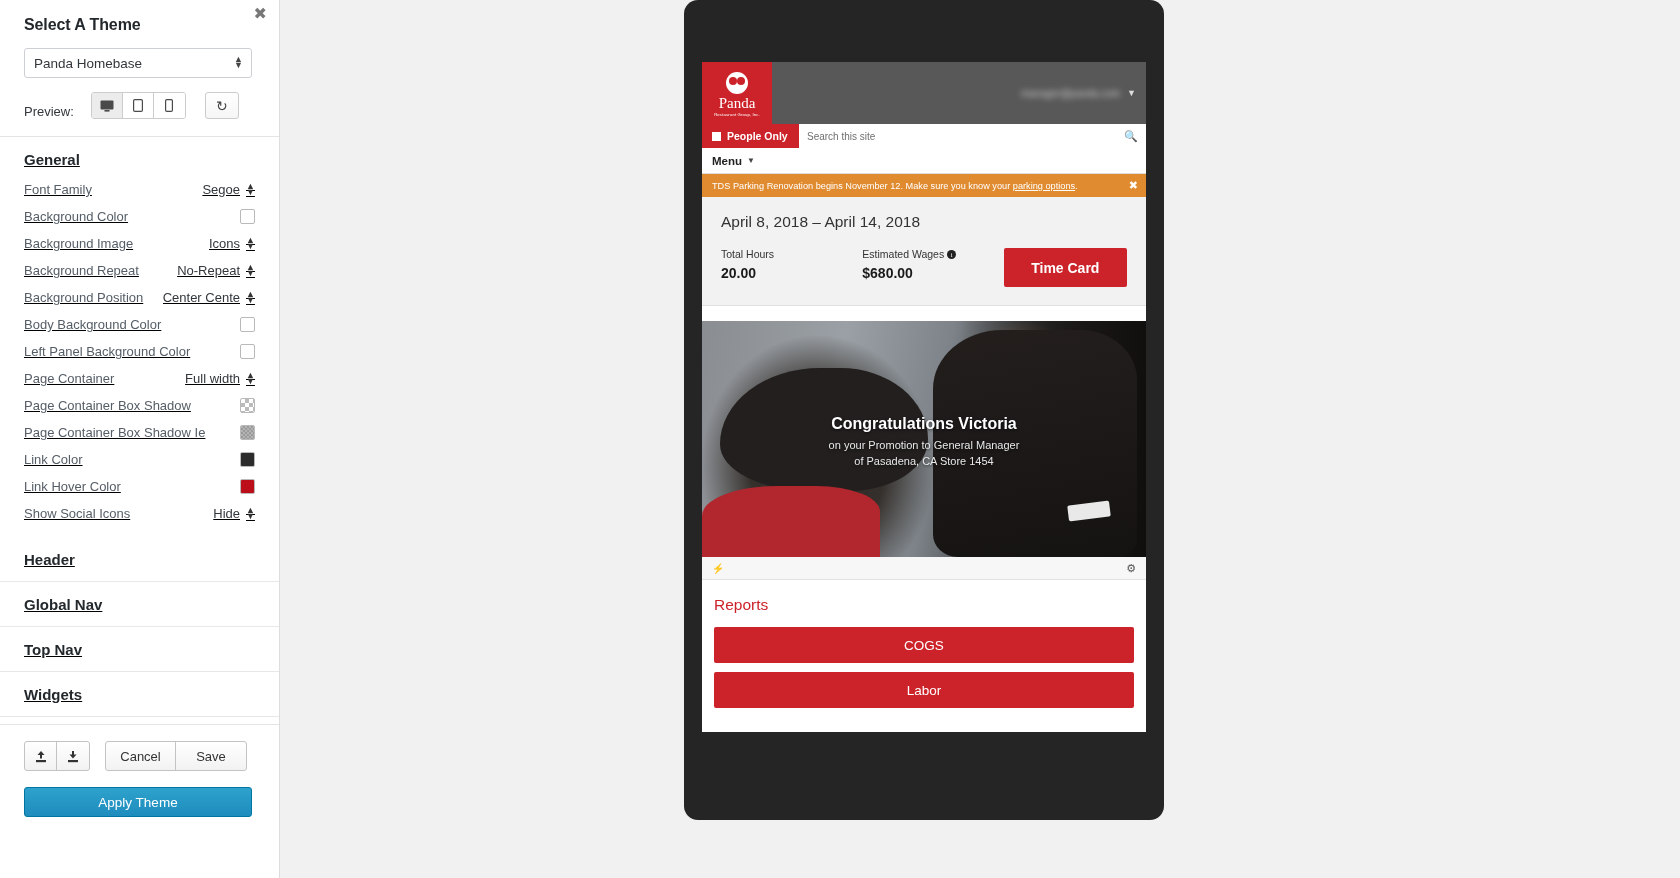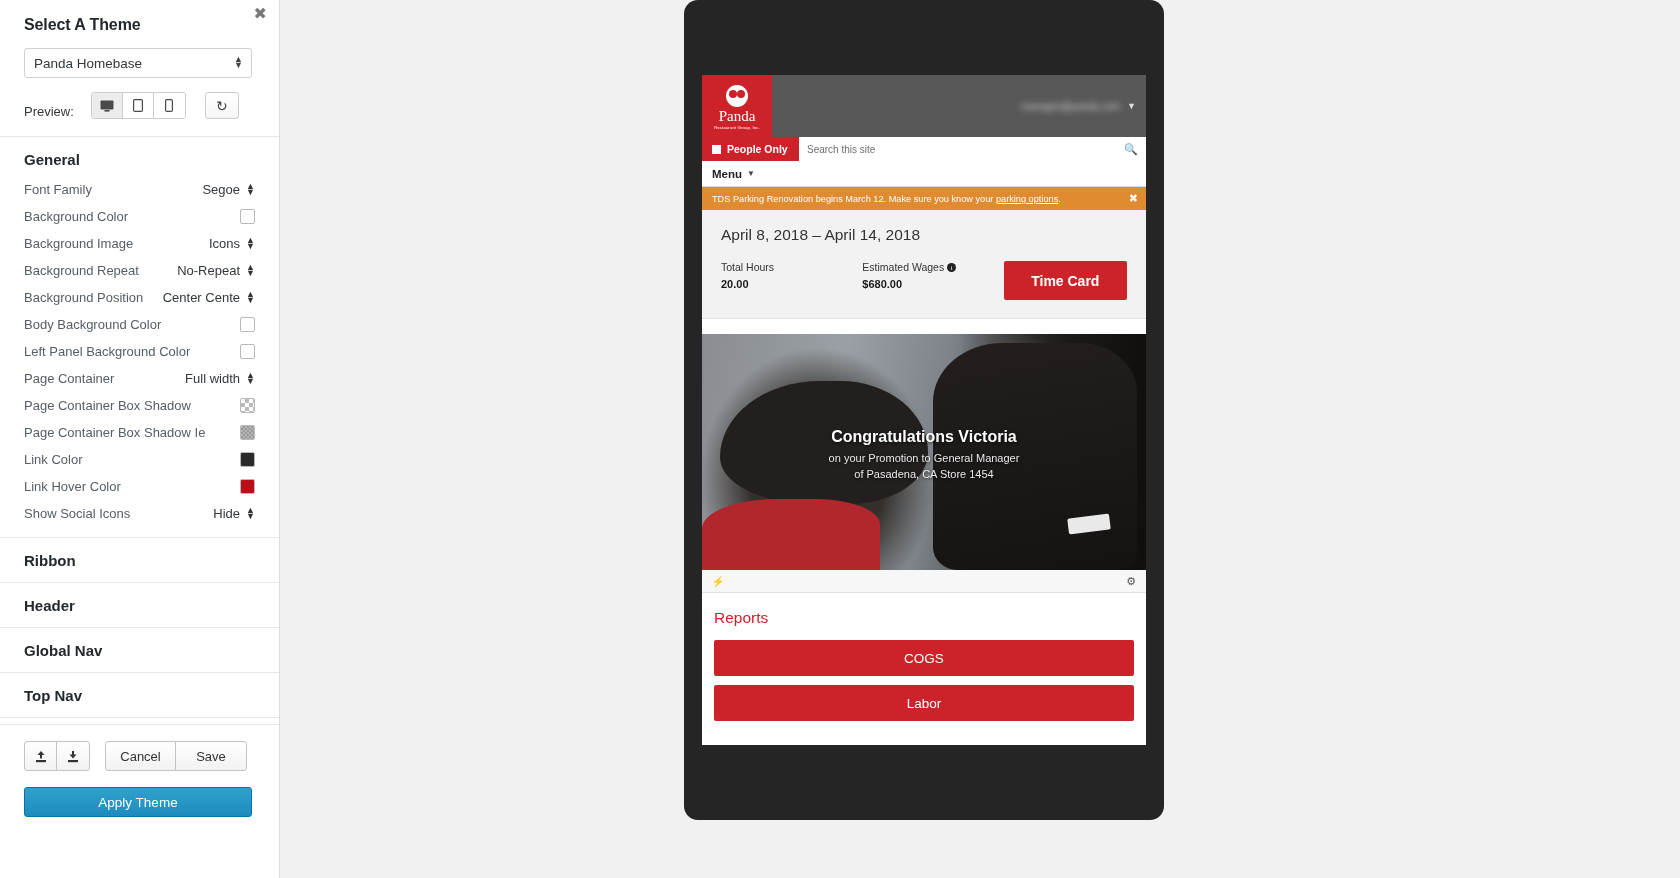--- a/index.html
+++ b/index.html
@@ -96,20 +96,21 @@
     font-size: 14px; color: #444;
     cursor: pointer;
   }
 
   .panel-body {
     position: absolute;
     top: 136px; bottom: 154px;
     left: 0; right: 0;
     overflow: hidden;
     border-top: 1px solid #e4e4e4;
+    text-decoration: underline;
   }
   .section-head {
     font-size: 15px;
     font-weight: bold;
     color: #23282d;
     padding: 14px 24px 13px 24px;
     border-bottom: 1px solid #e8e8e8;
     cursor: pointer;
   }
   .section-head.first { border-bottom: none; padding-bottom: 8px; }
@@ -211,21 +212,21 @@
   
   #device-frame {
     position: absolute;
     left: 684px; top: 0;
     width: 480px; height: 820px;
     background: #252525;
     border-radius: 14px;
   }
   #device-screen {
     position: absolute;
-    left: 18px; top: 75px;
+    left: 18px; top: 62px;
     width: 444px; height: 670px;
     background: #fff;
     overflow: hidden;
   }
 
   .site-topbar {
     display: flex; height: 62px;
     background: #585858;
   }
   .brand-box {
@@ -308,21 +309,21 @@
 
   .wage-card {
     background: #f2f2f2;
     border-bottom: 1px solid #e0e0e0;
     padding: 16px 19px 18px 19px;
   }
   .wage-date { font-size: 15.5px; color: #333; margin-bottom: 17px; }
   .wage-grid { display: flex; align-items: flex-start; }
   .stat { width: 142px; }
   .stat-label { font-size: 10.5px; color: #333; margin-bottom: 5px; }
-  .stat-value { font-size: 11px; font-weight: bold; color: #1a1a1a; }
+  .stat-value { font-size: 14px; font-weight: bold; color: #1a1a1a; }
   .info-dot {
     display: inline-block;
     width: 9px; height: 9px; border-radius: 50%;
     background: #222; color: #fff;
     font-size: 6.5px; line-height: 9px;
     text-align: center; margin-left: 3px;
     font-family: "Liberation Serif", serif;
     vertical-align: 1px;
   }
   .time-card-btn {
@@ -556,21 +557,20 @@
       <div class="opt-row">
         <span class="opt-label">Show Social Icons</span>
         <span class="opt-value">Hide</span>
         <span class="opt-spin">
             <span>▲</span>
             <span>▼</span>
           </span>
       </div>
     </div>
 
-    <div class="section-head section-sep">Ribbon</div>
     <div class="section-head">Header</div>
     <div class="section-head">Global Nav</div>
     <div class="section-head">Top Nav</div>
     <div class="section-head">Widgets</div>
   </div>
 
   <div class="panel-foot">
     <div class="foot-row">
       <div class="io-group">
         <div class="io-btn">
@@ -621,21 +621,21 @@
       </div>
     </div>
 
     <div class="menu-bar">
       <span class="menu-label">Menu</span>
       <span class="menu-caret">▼</span>
     </div>
 
     <div class="alert-bar">
       <div class="alert-text">
-        <span>TDS Parking Renovation begins March 12. Make sure you know your </span><a href="#">parking options</a><span>.</span>
+        <span>TDS Parking Renovation begins November 12. Make sure you know your </span><a href="#">parking options</a><span>.</span>
       </div>
       <span class="alert-x">✖</span>
     </div>
 
     <div class="wage-card">
       <div class="wage-date">April 8, 2018 – April 14, 2018</div>
       <div class="wage-grid">
         <div class="stat">
           <div class="stat-label">Total Hours</div>
           <div class="stat-value">20.00</div>

